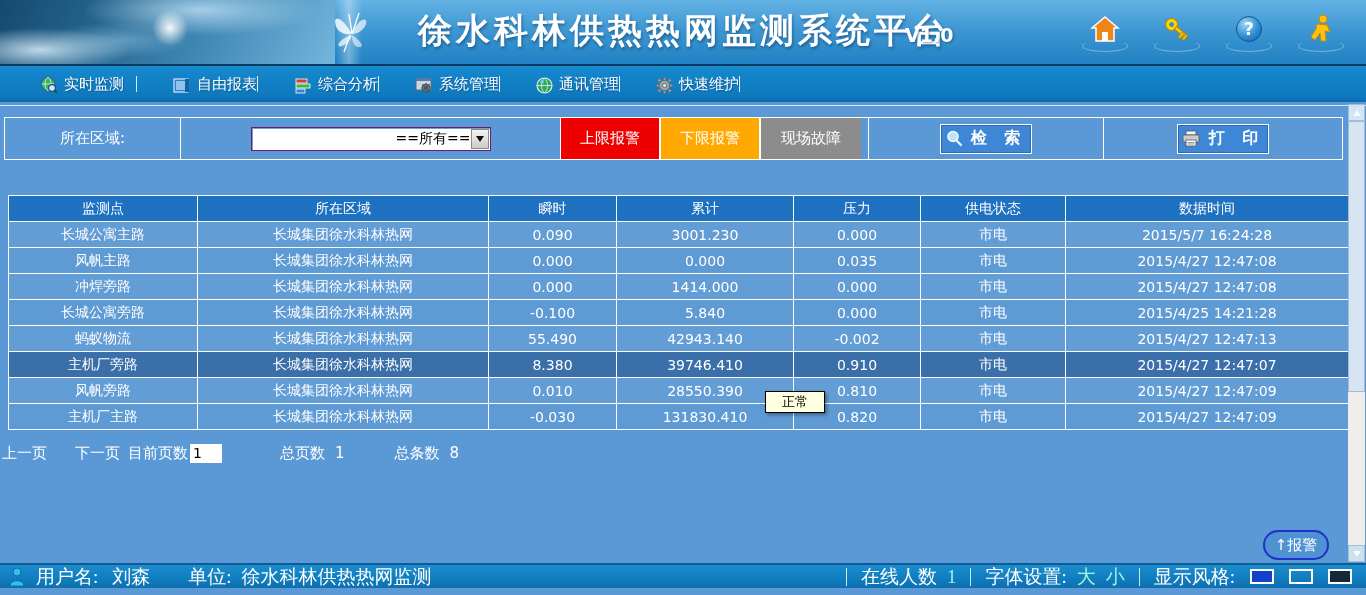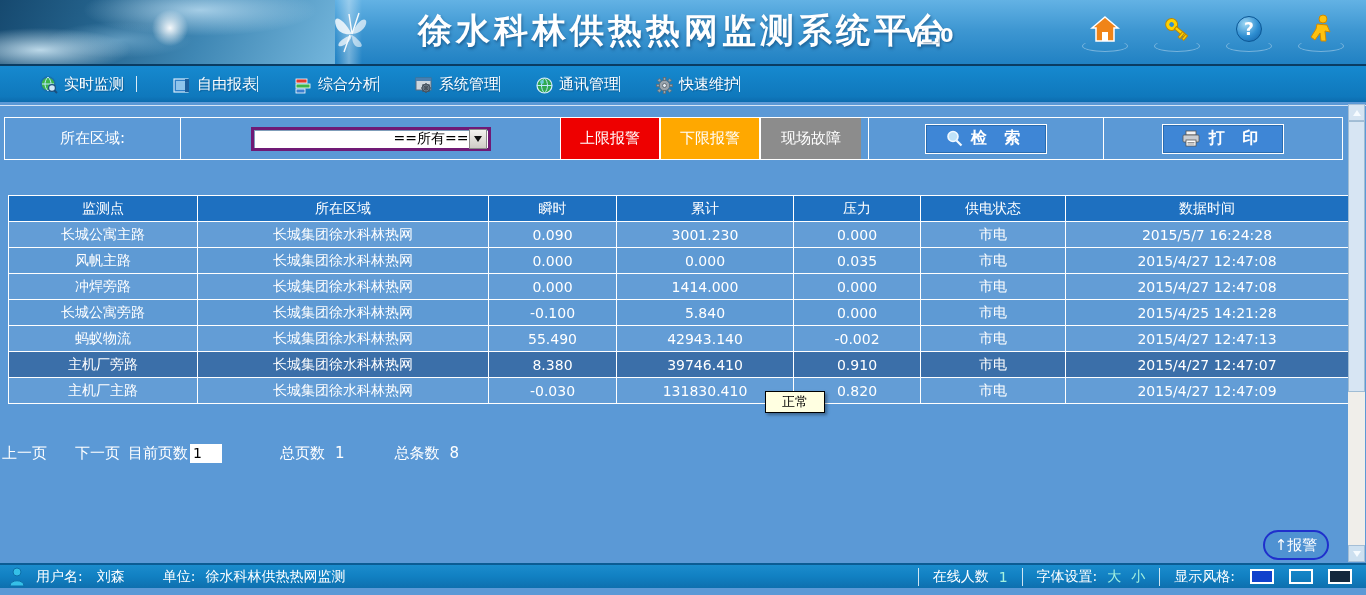--- a/index.html
+++ b/index.html
@@ -52,35 +52,35 @@
   .filter-row { position:absolute; left:4px; top:15px; width:1339px; height:43px;
     border-top:1px solid #fff; border-bottom:1px solid #fff; display:flex;text-align:right; }
   .fcell { border-right:1px solid #fff; display:flex; align-items:center; justify-content:center; height:100%; }
   .fcell:first-child { border-left:1px solid #fff; }
   .fc1 { width:177px; color:#fff; font-size:15px; }
   .fc2 { width:380px; }
   .fc3 { width:308px; justify-content:flex-start; }
   .fc4 { width:235px; }
   .fc5 { flex:1; }
 
-  .dropdown { width:240px; height:24px; background:#fff; border:3px solid #701a75;
+  .dropdown { width:240px; height:24px; background:#fff; border:1px solid #701a75;
     display:flex; align-items:center; cursor:pointer; box-shadow:inset 1px 1px 0 #7f9db9; }
   .dropdown .dd-text { flex:1; font-size:14px; color:#000; padding-left:5px; }
   .dd-btn { width:18px; height:20px; margin-right:1px; background:linear-gradient(180deg,#f4f3f0,#cfccc6);
     border:1px solid #8a8a8a; display:flex; align-items:center; justify-content:center; }
   .dd-arrow { width:0; height:0; border-left:4px solid transparent; border-right:4px solid transparent;
     border-top:6px solid #111; }
 
   .alarm-btn { height:100%; width:100px; display:flex; align-items:center; justify-content:center;
     color:#fff; font-size:15px; cursor:pointer; border-right:2px solid #fff; }
   .btn-upper { background:#ee0000; }
   .btn-lower { background:#ffa800; }
   .btn-fault { background:#8c8c8c; border-right:none; }
 
-  .tool-btn { width:122px; height:30px; background:#3e86d6; border:1px solid #fff;
+  .tool-btn { width:92px; height:30px; background:#3e86d6; border:1px solid #fff;
     box-shadow:inset 0 0 0 1px #2a6cb0; display:flex; align-items:center; justify-content:center;
     gap:8px; color:#fff; font-size:16px; font-weight:bold; letter-spacing:6px; cursor:pointer; }
 
   
   .mtable { position:absolute; left:8px; top:93px; width:1340px; border-collapse:collapse;
     table-layout:fixed; }
   .mtable th { background:#1e70c0; }
   .mtable th, .mtable td { border:1px solid #fff; height:26px; color:#fff; font-size:14px;
     font-weight:normal; text-align:center; white-space:nowrap; overflow:hidden; padding:0 2px; }
   .mtable tbody tr { background:#5e9ad4; cursor:pointer; }
@@ -113,21 +113,21 @@
   .tri-up { width:0; height:0; border-left:4px solid transparent; border-right:4px solid transparent;
     border-bottom:6px solid #f6fbff; }
   .tri-down { width:0; height:0; border-left:4px solid transparent; border-right:4px solid transparent;
     border-top:6px solid #f6fbff; }
   .sb-thumb { position:absolute; left:0; top:17px; width:17px; height:271px; background:#d7e5f3;
     border:1px solid #a0bcd4; cursor:grab; }
 
   
   .statusbar { position:absolute; left:0; top:563px; width:1366px; height:25px;
     background:linear-gradient(180deg,#1b8ccd 0%,#1180c2 50%,#0e6fae 100%);
-    border-top:2px solid #0b5c94; display:flex; align-items:center; color:#fff; font-size:14px; }
+    border-top:2px solid #0b5c94; display:flex; align-items:center; color:#fff; font-size:19px;font-family:Liberation Serif, serif; }
   .sb-left { display:flex; align-items:center; gap:10px; margin-left:8px; }
   .sb-user { margin-left:4px; } .sb-org { margin-left:28px; }
   .sb-right { margin-left:auto; display:flex; align-items:center; margin-right:14px; gap:10px; }
   .ssep { width:1px; height:18px; background:rgba(255,255,255,.8); margin:0 4px; }
   .cyan { color:#a4f2df; }
   .swatch { width:24px; height:15px; border:2px solid #fff; display:inline-block; margin-left:5px;
     cursor:pointer; vertical-align:middle; }
   .sw-blue { background:#1141cc; } .sw-outline { background:transparent; } .sw-navy { background:#14283c; }
 </style>
 </head>
@@ -366,20 +366,29 @@
         <tr class="selected">
       <td>主机厂旁路</td>
       <td>长城集团徐水科林热网</td>
       <td>8.380</td>
       <td>39746.410</td>
       <td>0.910</td>
       <td>市电</td>
       <td>2015/4/27 12:47:07</td>
     </tr>
         <tr>
+      <td>风帆旁路</td>
+      <td>长城集团徐水科林热网</td>
+      <td>0.010</td>
+      <td>28550.390</td>
+      <td>0.810</td>
+      <td>市电</td>
+      <td>2015/4/27 12:47:09</td>
+    </tr>
+        <tr>
       <td>主机厂主路</td>
       <td>长城集团徐水科林热网</td>
       <td>-0.030</td>
       <td>131830.410</td>
       <td>0.820</td>
       <td>市电</td>
       <td>2015/4/27 12:47:09</td>
     </tr>
       </tbody>
   </table>

